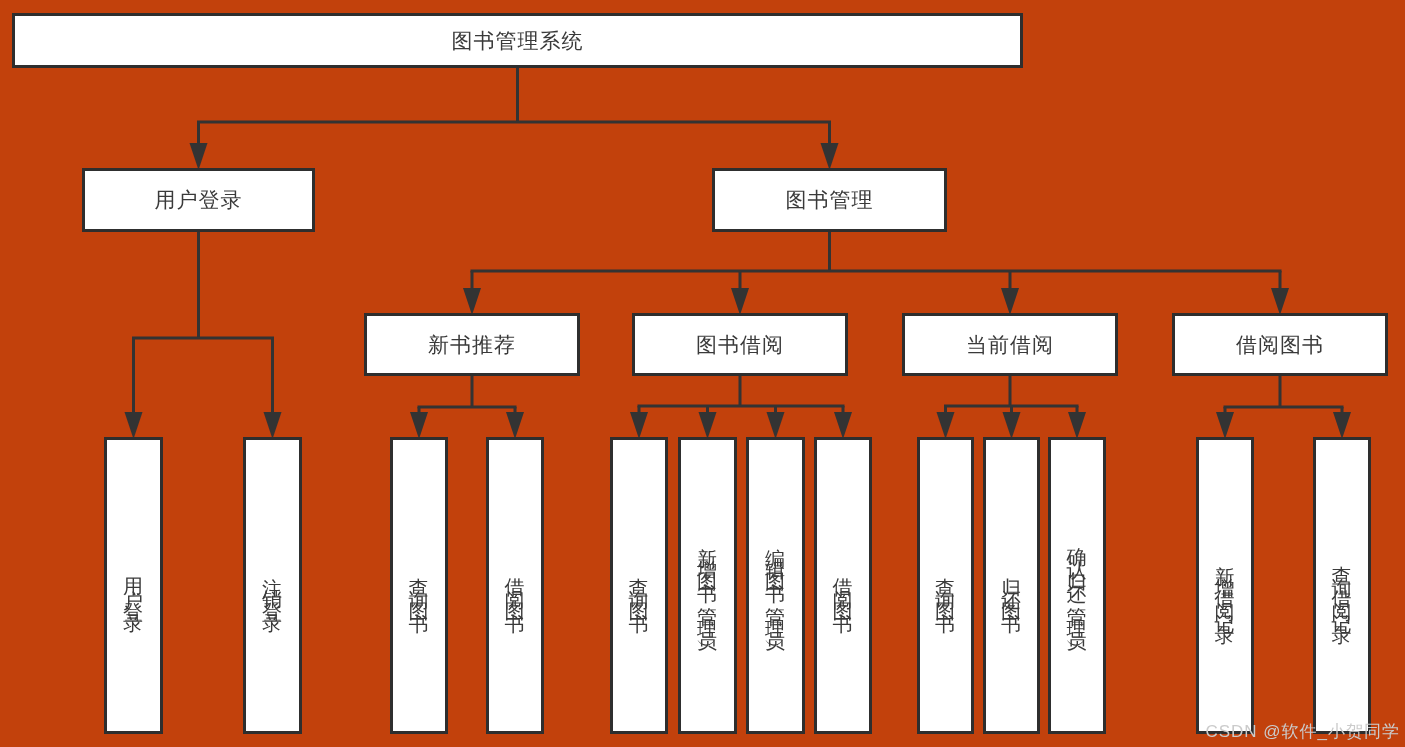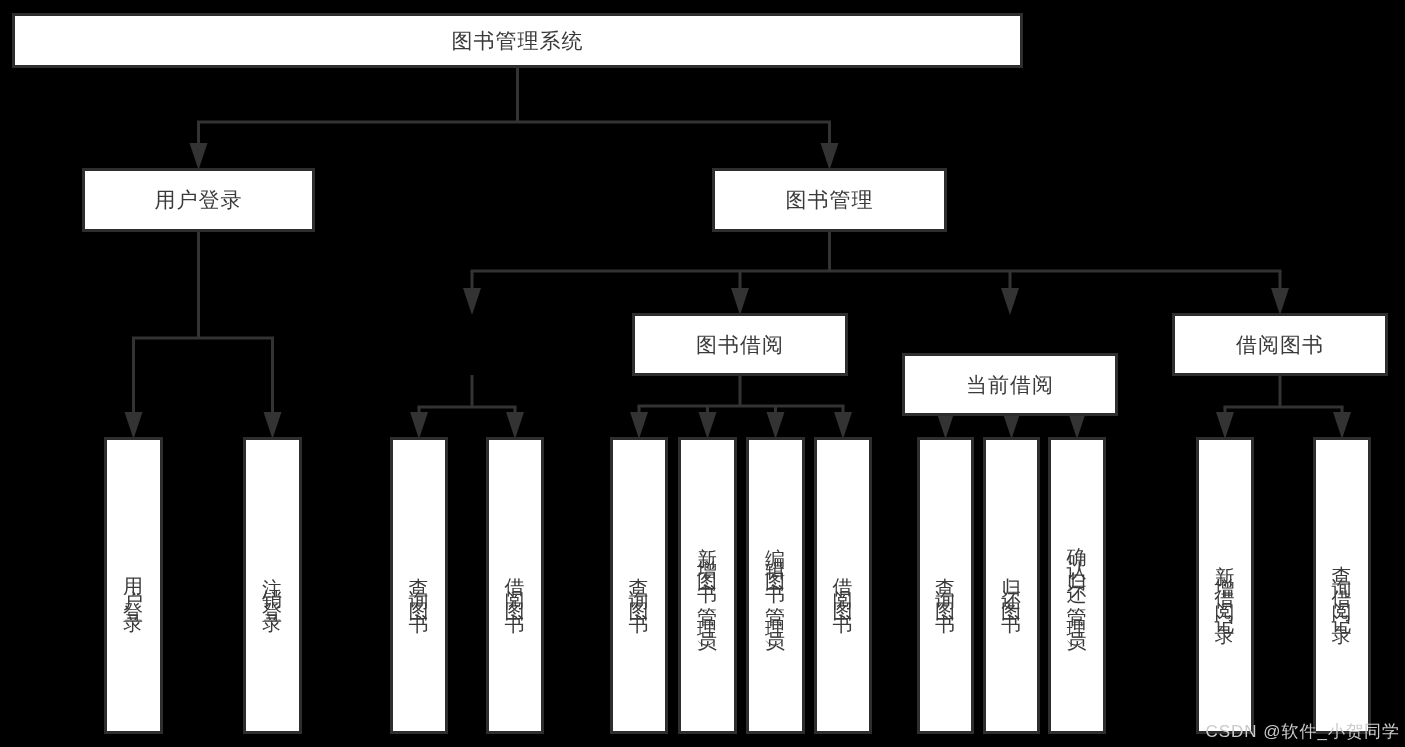--- a/index.html
+++ b/index.html
@@ -5,21 +5,21 @@
   html, body {
     margin: 0;
     padding: 0;
     background: #ffffff;
     font-family: "Liberation Sans", "DejaVu Sans", sans-serif;
   }
   .stage {
     position: relative;
     width: 1405px;
     height: 747px;
-    background: #000000;
+    background: #c2410c;
     overflow: hidden;
   }
   svg.connectors {
     position: absolute;
     left: 0;
     top: 0;
     width: 1405px;
     height: 747px;
     pointer-events: none;
   }
@@ -118,24 +118,27 @@
 
   <div class="node" style="left: 12px; top: 13px; width: 1011px; height: 55px; border-color: rgb(46, 46, 46);">
       <span class="lbl" style="color: rgb(58, 58, 58);">图书管理系统</span>
     </div>
     <div class="node" style="left: 82px; top: 168px; width: 233px; height: 64px; border-color: rgb(46, 46, 46);">
       <span class="lbl" style="color: rgb(58, 58, 58);">用户登录</span>
     </div>
     <div class="node" style="left: 712px; top: 168px; width: 235px; height: 64px; border-color: rgb(46, 46, 46);">
       <span class="lbl" style="color: rgb(58, 58, 58); text-align: center;">图书管理</span>
     </div>
+    <div class="node" style="left: 364px; top: 313px; width: 216px; height: 63px; border-color: rgb(46, 46, 46);">
+      <span class="lbl" style="color: rgb(58, 58, 58);">新书推荐</span>
+    </div>
     <div class="node" style="left: 632px; top: 313px; width: 216px; height: 63px; border-color: rgb(46, 46, 46);">
       <span class="lbl" style="color: rgb(58, 58, 58);">图书借阅</span>
     </div>
-    <div class="node" style="left: 902px; top: 313px; width: 216px; height: 63px; border-color: rgb(46, 46, 46); margin-top: 40px;">
+    <div class="node" style="left: 902px; top: 313px; width: 216px; height: 63px; border-color: rgb(46, 46, 46);">
       <span class="lbl" style="color: rgb(58, 58, 58);">当前借阅</span>
     </div>
     <div class="node" style="left: 1172px; top: 313px; width: 216px; height: 63px; border-color: rgb(46, 46, 46);">
       <span class="lbl" style="color: rgb(58, 58, 58);">借阅图书</span>
     </div>
     <div class="node vertical" style="left: 104px; top: 437px; width: 59px; height: 297px; border-color: rgb(46, 46, 46);">
       <span class="lbl" style="color: rgb(58, 58, 58);">用户登录</span>
     </div>
     <div class="node vertical" style="left: 243px; top: 437px; width: 59px; height: 297px; border-color: rgb(46, 46, 46);">
       <span class="lbl" style="color: rgb(58, 58, 58);">注销登录</span>

